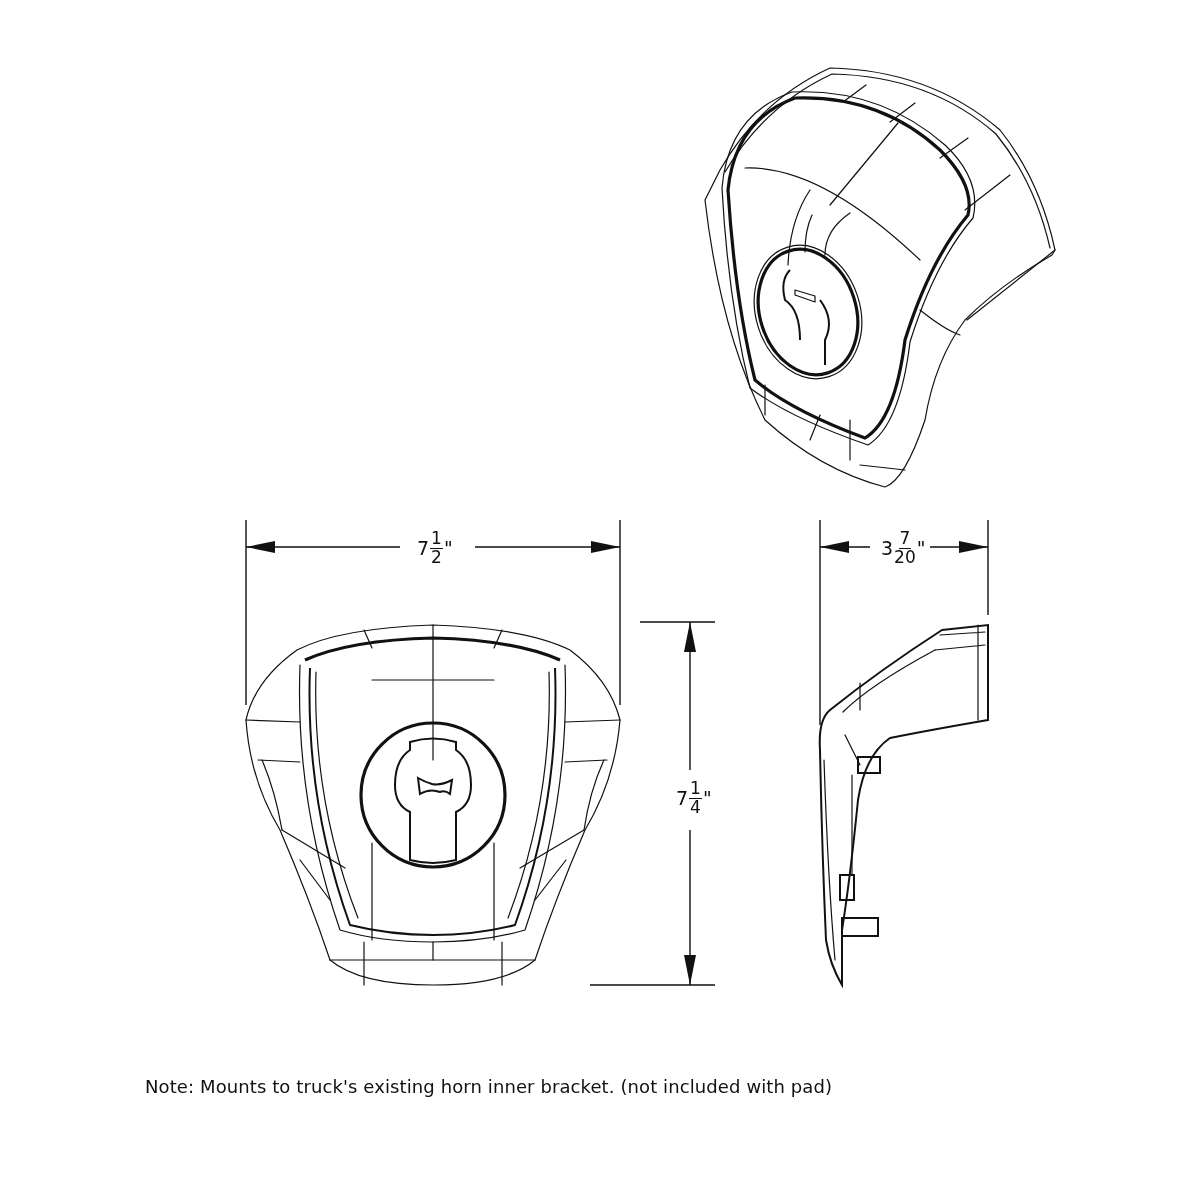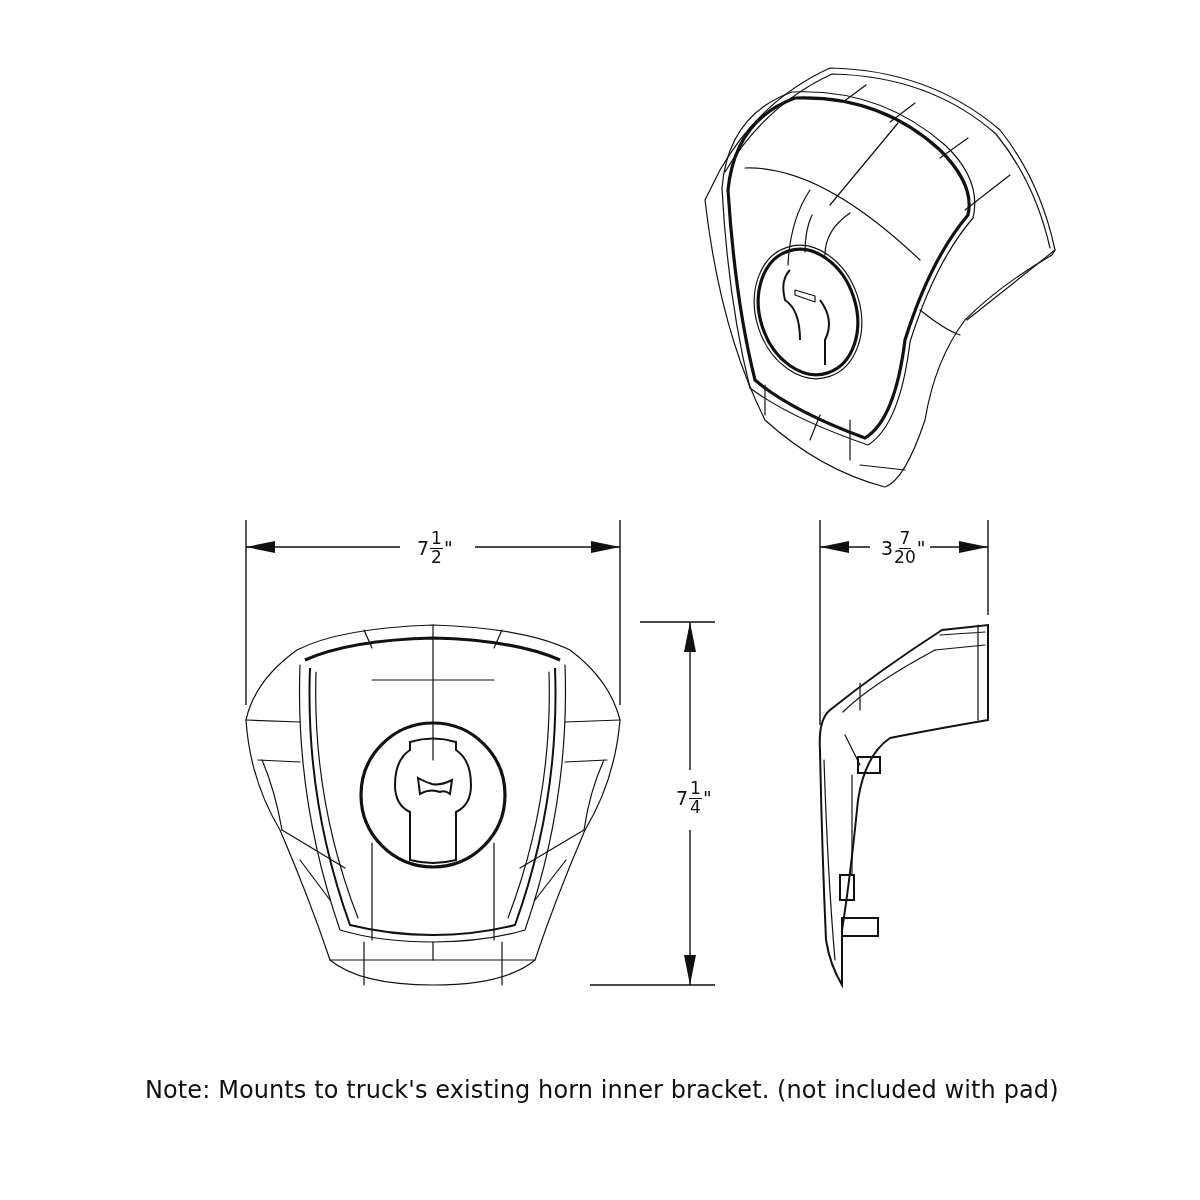--- a/index.html
+++ b/index.html
@@ -7,21 +7,21 @@
   svg.drawing { position:absolute; left:0; top:0; }
   .ln { fill:none; stroke:#111; stroke-width:1.2; stroke-linejoin:round; stroke-linecap:round; }
   .thk { fill:none; stroke:#111; stroke-width:3.2; }
   .med { fill:none; stroke:#111; stroke-width:2; }
   .dim { fill:none; stroke:#111; stroke-width:1.4; }
   .arrow { fill:#111; stroke:none; }
   .dimlabel { position:absolute; background:#fff; font-size:19px; line-height:1; display:flex; align-items:center; padding:0 4px; }
   .frac { display:inline-flex; flex-direction:column; align-items:center; font-size:17px; margin:0 1px; }
   .frac .num { border-bottom:1.6px solid #111; padding:0 1px; line-height:1.05; }
   .frac .den { line-height:1.05; }
-  .note { position:absolute; left:145px; top:1076px; font-size:24px; letter-spacing:0.1px; white-space:nowrap; }
+  .note { position:absolute; left:145px; top:1076px; font-size:18px; letter-spacing:0.1px; white-space:nowrap; }
 </style>
 </head>
 <body>
 
 <svg class="drawing" width="1200" height="1200" viewBox="0 0 1200 1200">
 
   <g>
 
     <path class="ln" d="M720,170 Q760,100 830,68 Q930,70 1000,130 Q1040,180 1055,250 L1052,255 Q1000,285 965,320 Q935,360 925,420 Q905,480 885,487 Q820,470 765,420 Q720,330 705,200 Z"></path>
     <path class="ln" d="M725,172 Q765,105 832,74 Q930,76 996,134 Q1035,182 1050,248"></path>

